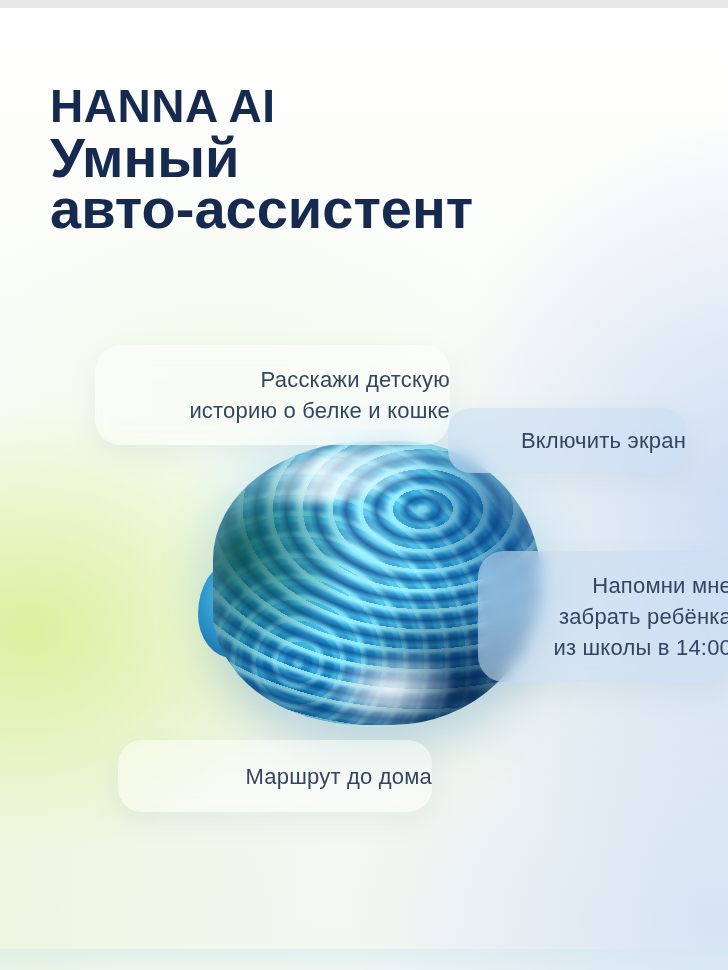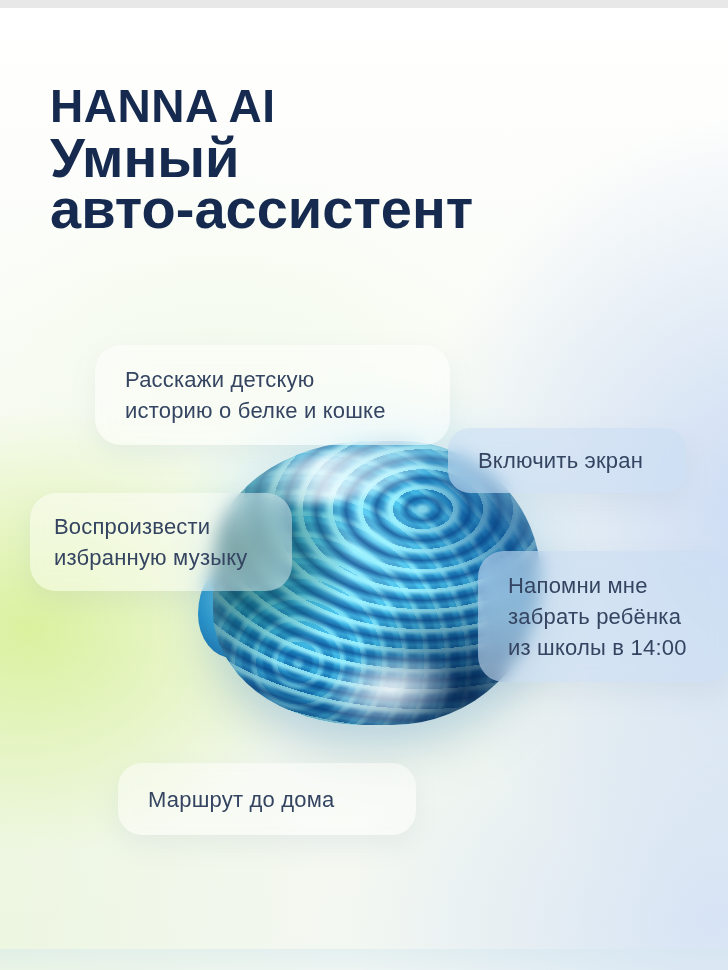--- a/index.html
+++ b/index.html
@@ -79,33 +79,34 @@
   }
 
   
   .bubble {
     position: absolute; z-index: 3;
     display: flex; flex-direction: column; justify-content: center;
     border-radius: 26px;
     -webkit-backdrop-filter: blur(8px); backdrop-filter: blur(8px);
     box-shadow: 0 10px 26px rgba(110,140,165,0.10);
     cursor: pointer;
+    text-align: right;
   }
   .bubble--left  { background: rgba(255,255,255,0.44); }
   .bubble--right { background: rgba(201,220,243,0.58); }
   .bubble-text {
     font-size: 22px; font-weight: 500; color: #344461;
     line-height: 31px; white-space: pre-line; letter-spacing: 0.2px;
   }
   .b-story    { left:  95px; top: 337px; width: 325px; height: 100px; padding-left: 30px; }
-  .b-screen   { left: 448px; top: 420px; width: 208px; height:  65px; padding-left: 30px; border-radius: 22px; }
+  .b-screen   { left: 448px; top: 400px; width: 208px; height:  65px; padding-left: 30px; border-radius: 22px; }
   .b-music    { left:  30px; top: 485px; width: 238px; height:  98px; padding-left: 24px; }
   .b-reminder { left: 478px; top: 543px; width: 224px; height: 131px; padding-left: 30px; }
   .b-climate  { left:  53px; top: 643px; width: 267px; height:  88px; padding-left: 30px; }
-  .b-route    { left: 118px; top: 755px; width: 268px; height:  72px; padding-left: 30px; border-radius: 24px; }
+  .b-route    { left: 118px; top: 732px; width: 268px; height:  72px; padding-left: 46px; border-radius: 24px; }
   .b-places   { left: 408px; top: 735px; width: 282px; height: 122px; padding-left: 38px; }
 
   .bottom-sheen {
     position: absolute; left: 0; right: 0; top: 941px; height: 29px; z-index: 1;
     background: linear-gradient(180deg, rgba(210,231,238,0.45) 0%, rgba(228,241,244,0.15) 100%);
   }
 </style>
 </head>
 <body>
 
@@ -123,24 +124,20 @@
 
   <div class="bubble bubble--left b-story">
     <span class="bubble-text">Расскажи детскую
 историю о белке и кошке</span>
   </div>
 
   <div class="bubble bubble--right b-screen">
     <span class="bubble-text">Включить экран</span>
   </div>
 
-  <div class="bubble bubble--left b-music">
-    <span class="bubble-text">Воспроизвести
-избранную музыку</span>
-  </div>
 
   <div class="bubble bubble--right b-reminder">
     <span class="bubble-text">Напомни мне
 забрать ребёнка
 из школы в 14:00</span>
   </div>
 
 
   <div class="bubble bubble--left b-route">
     <span class="bubble-text">Маршрут до дома</span>

